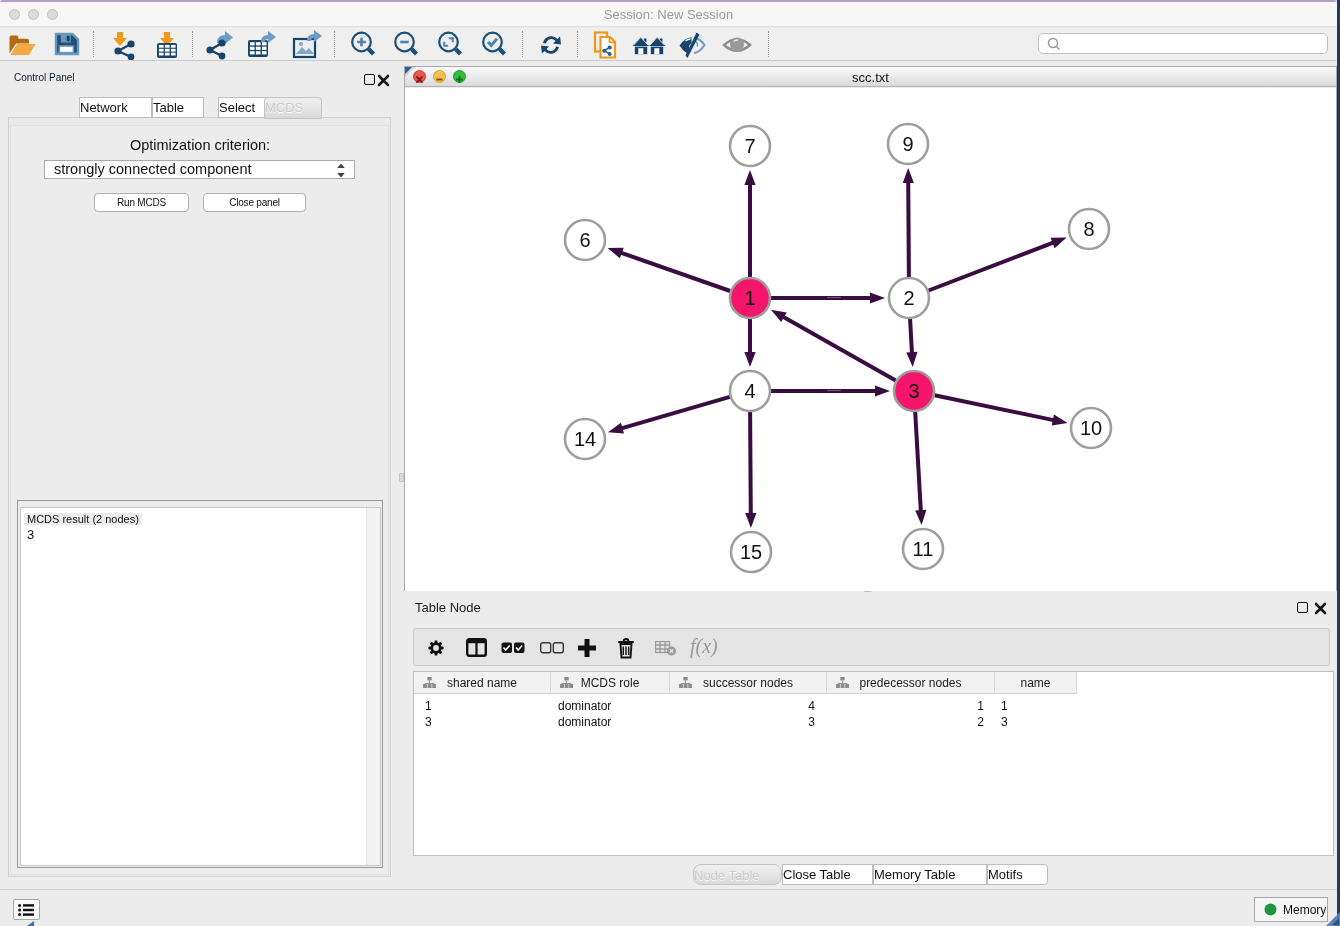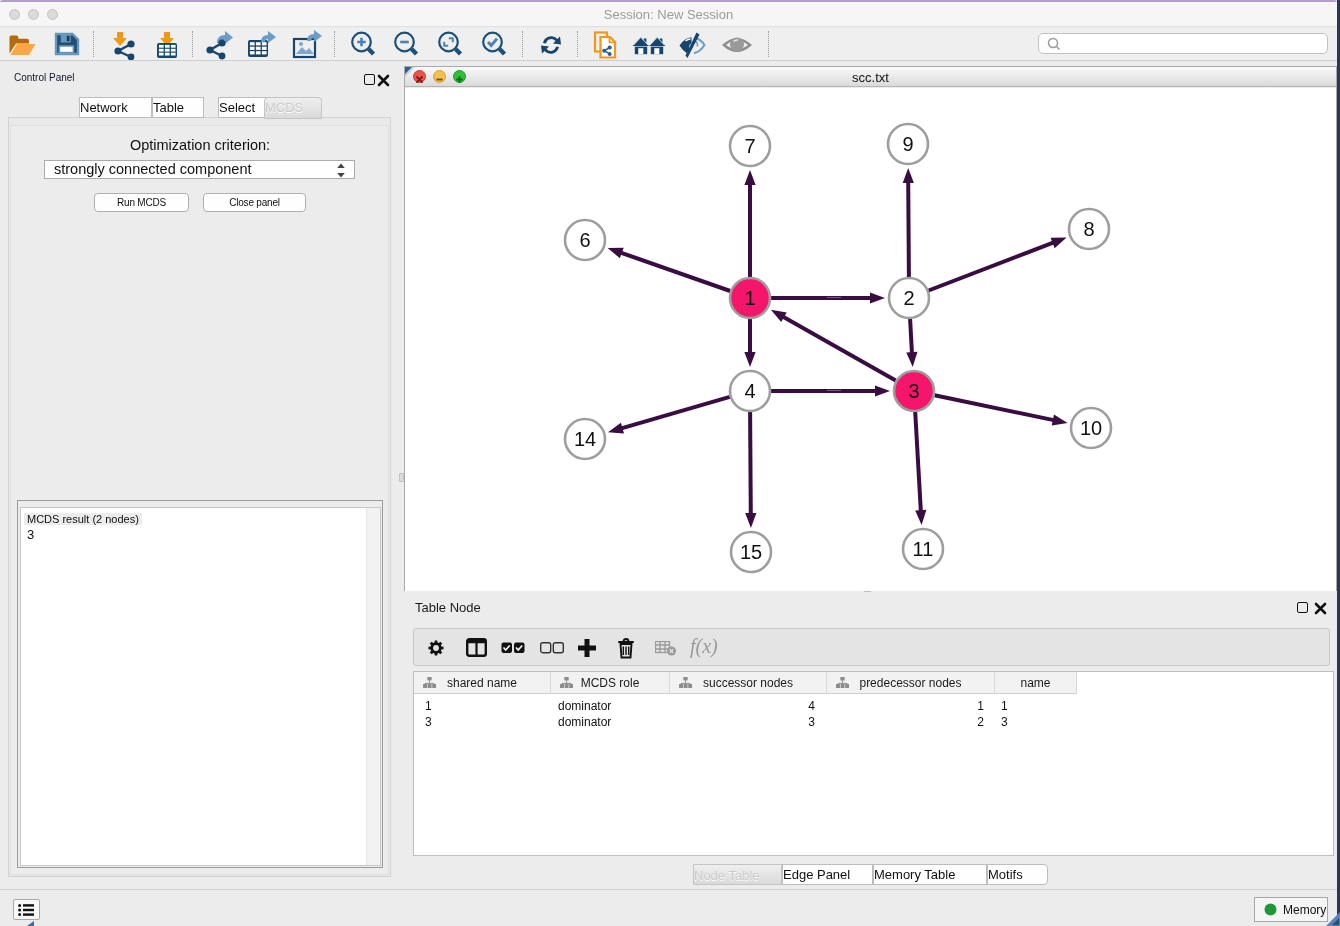--- a/index.html
+++ b/index.html
@@ -451,22 +451,22 @@
   <div class="row" style="left:256px;top:27px;width:145px;text-align:right">4</div>
   <div class="row" style="left:413px;top:27px;width:157px;text-align:right">1</div>
   <div class="row" style="left:587px;top:27px">1</div>
   <div class="row" style="left:11px;top:43px">3</div>
   <div class="row" style="left:144px;top:43px">dominator</div>
   <div class="row" style="left:256px;top:43px;width:145px;text-align:right">3</div>
   <div class="row" style="left:413px;top:43px;width:157px;text-align:right">2</div>
   <div class="row" style="left:587px;top:43px">3</div>
 </div>
 <div class="tabs" style="left:0;top:864px">
-  <div class="tab tabsel" style="left:693px;width:89px;height:21px;border-radius:0;line-height:21px">Node Table</div>
-  <div class="tab" style="left:782px;width:91px">Edge Panel</div>
+  <div class="tab tabsel" style="left:693px;width:89px;height:21px;border-radius:8px;line-height:21px">Node Table</div>
+  <div class="tab" style="left:782px;width:91px">Close Table</div>
   <div class="tab" style="left:873px;width:114px">Memory Table</div>
   <div class="tab" style="left:987px;width:61px;border-radius:0 4px 4px 0">Motifs</div>
 </div>
 
 <div class="abs" id="statusline"></div>
 <div class="abs" id="listbtn">
     <svg width="17" height="14" style="position:absolute;left:4px;top:3px" viewBox="0 0 17 14">
       <g fill="#111">
         <circle cx="1.6" cy="2.4" r="1.5"></circle>
         <rect x="5" y="1.2" width="11" height="2.4"></rect>

